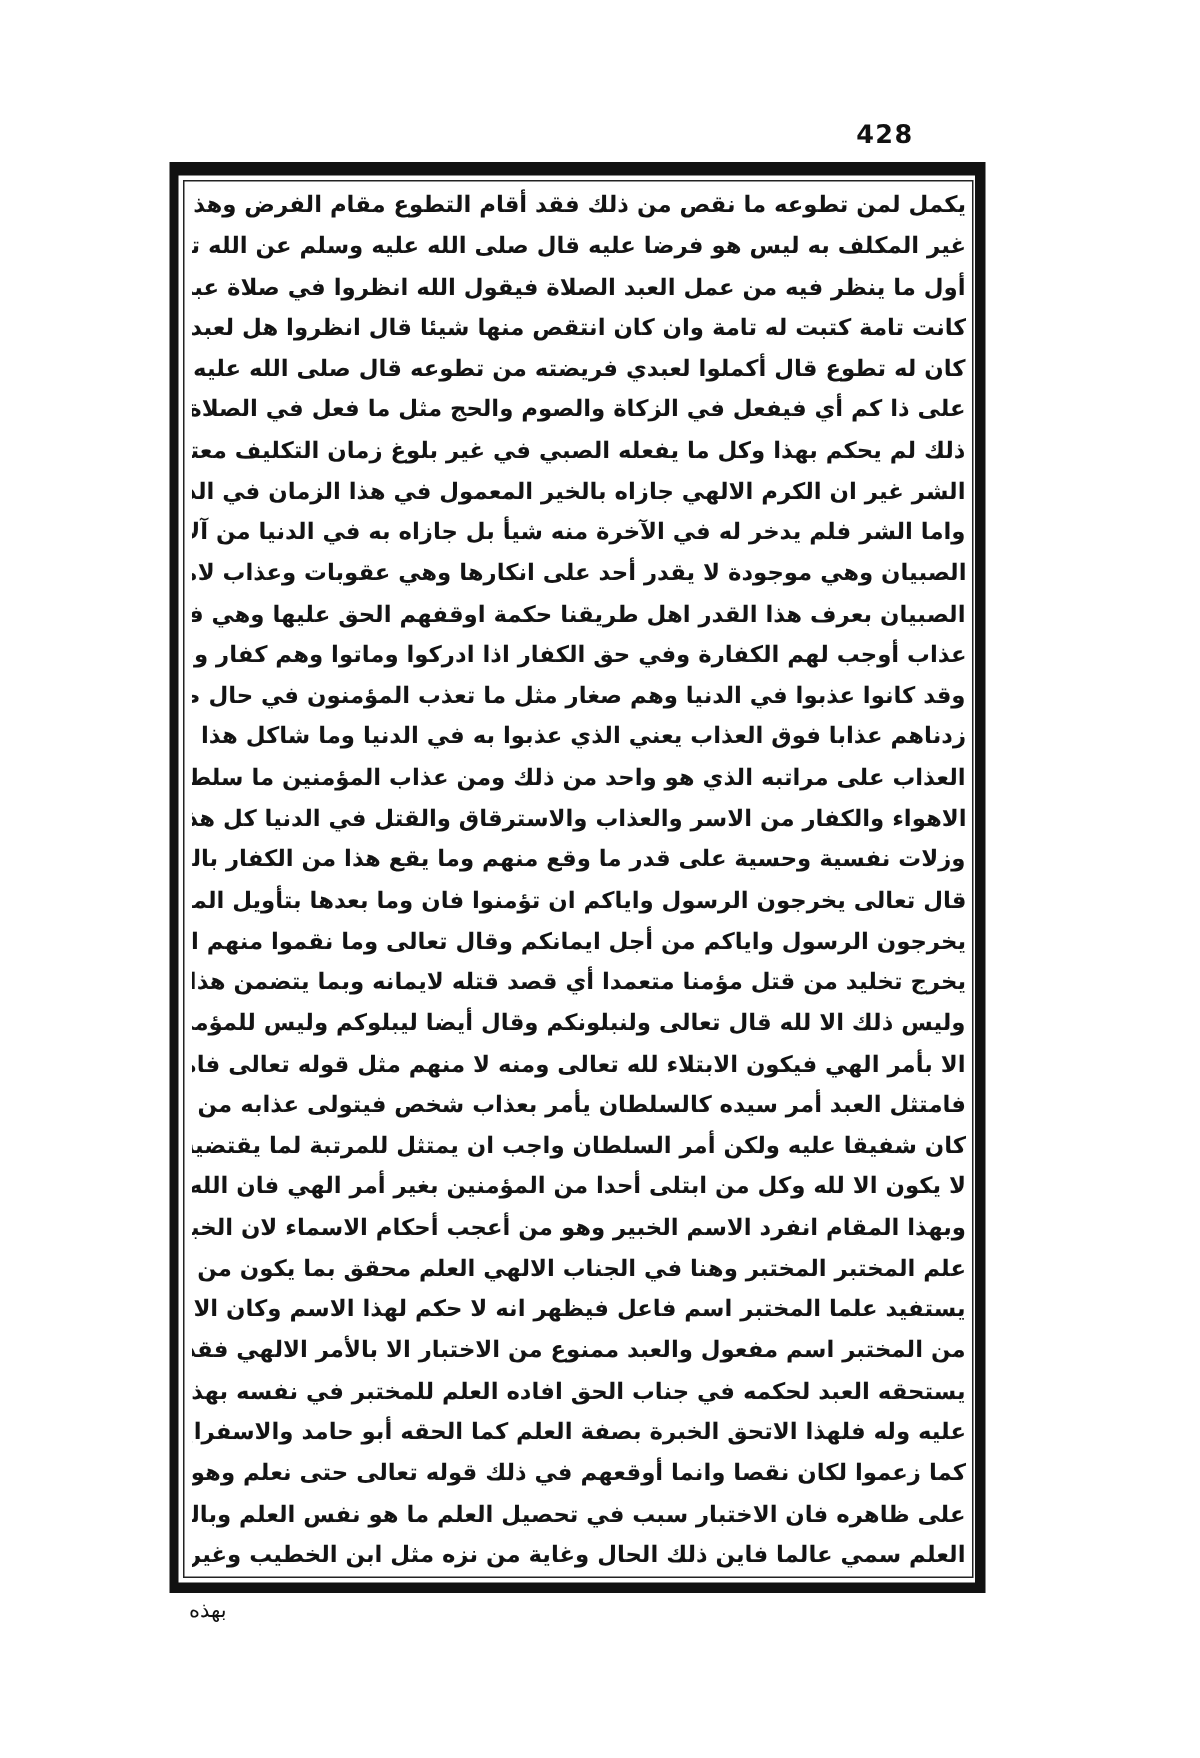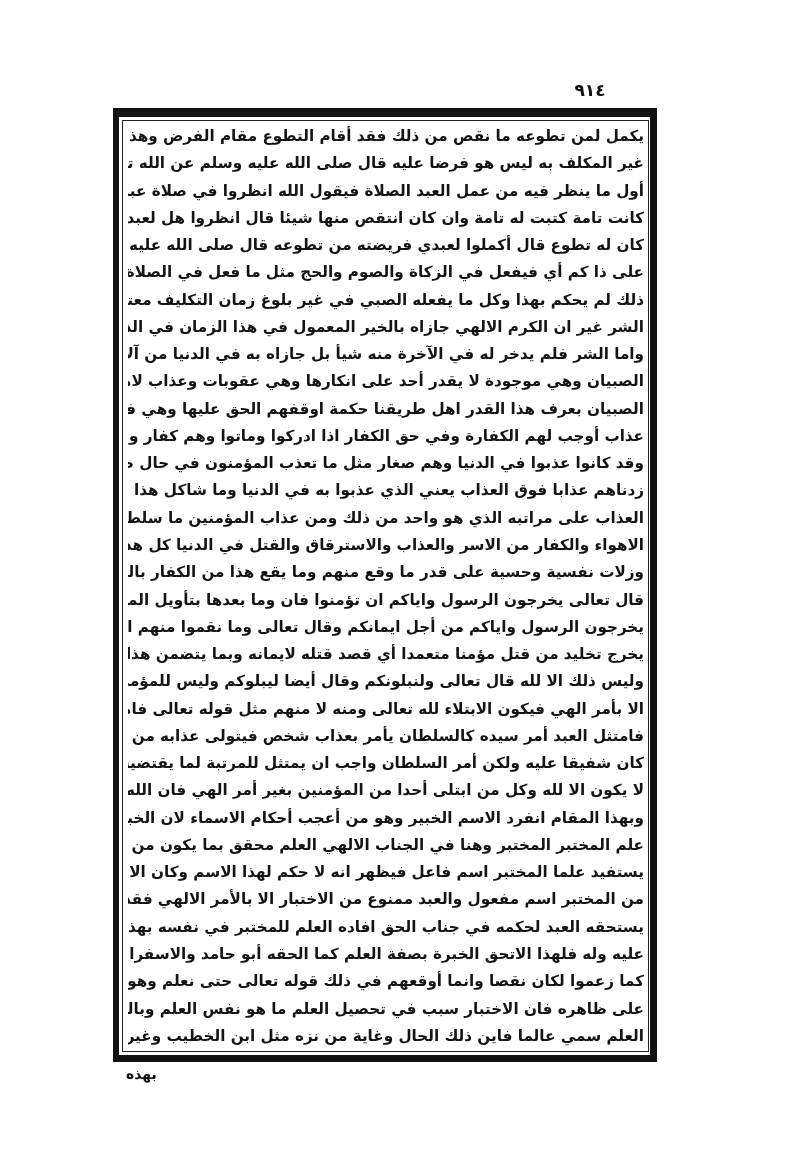--- a/index.html
+++ b/index.html
@@ -71,29 +71,29 @@
       text-align-last: justify;
       font-weight: bold;
       color: #141414;
       overflow: hidden;
     }
     .catchword {
       position: absolute;
       top: 1066px;
       left: 126px;
       font-size: 14px;
-      font-weight: bold;
+      font-weight: normal;
       direction: rtl;
       color: #111;
     }
   </style>
 </head>
 <body>
 
-<div class="page-number">٩١٤</div>
+<div class="page-number">428</div>
 
 <div class="frame-outer"></div>
 <div class="frame-inner"></div>
 
 <div class="text-block">
   <div class="text-line">يكمل لمن تطوعه ما نقص من ذلك فقد أقام التطوع مقام الفرض وهذا هو بعينه لانه</div>
   <div class="text-line">غير المكلف به ليس هو فرضا عليه قال صلى الله عليه وسلم عن الله تعالى في الحديث الصحيح انه</div>
   <div class="text-line">أول ما ينظر فيه من عمل العبد الصلاة فيقول الله انظروا في صلاة عبدي أتمها أم نقصها فان</div>
   <div class="text-line">كانت تامة كتبت له تامة وان كان انتقص منها شيئا قال انظروا هل لعبدي من تطوع فان</div>
   <div class="text-line">كان له تطوع قال أكملوا لعبدي فريضته من تطوعه قال صلى الله عليه وسلم ثم تؤخذ الاعمال</div>

